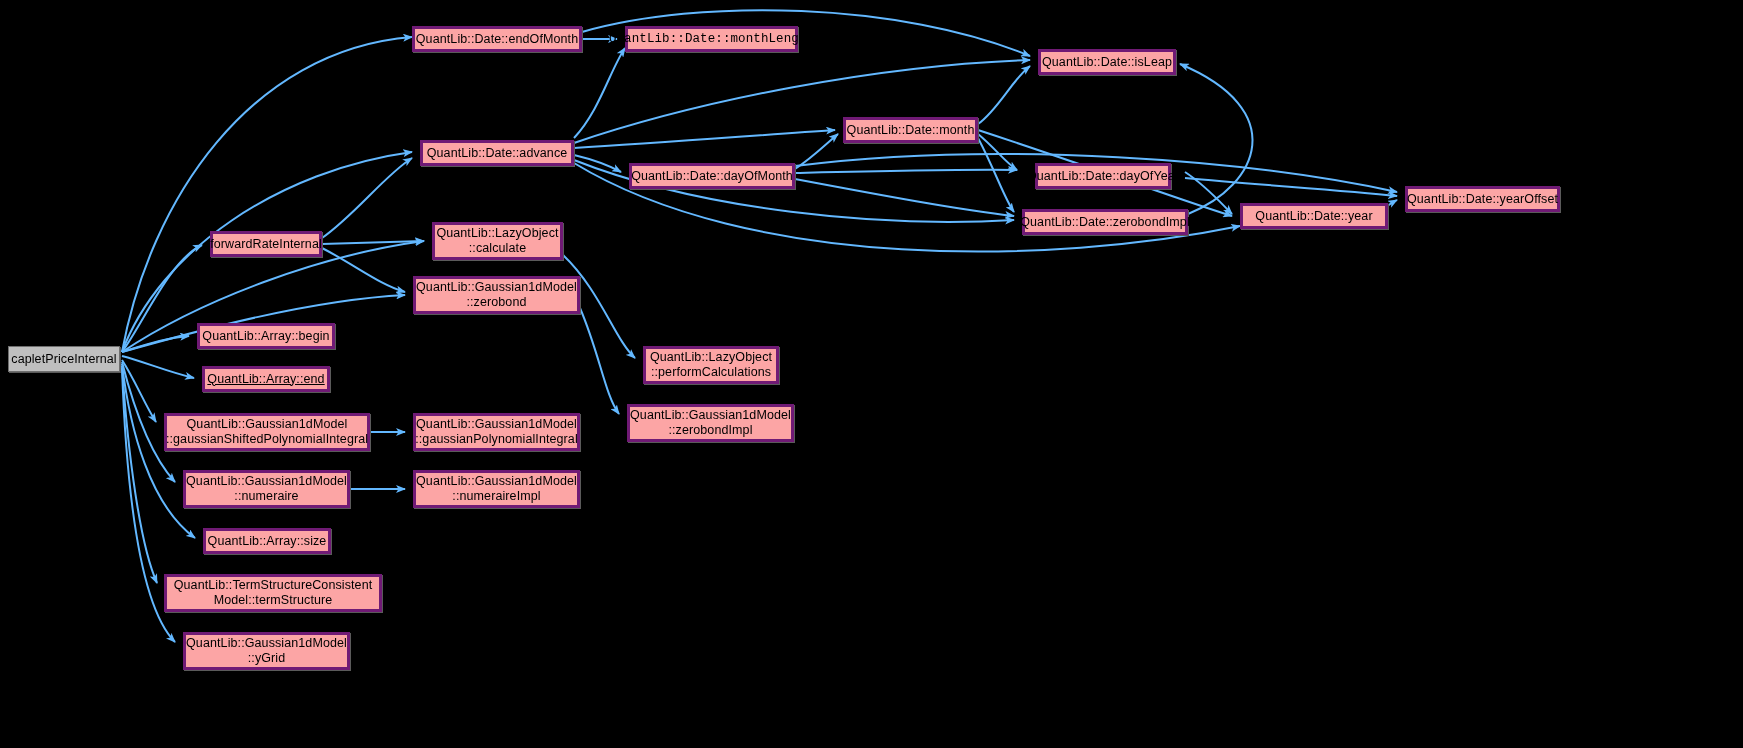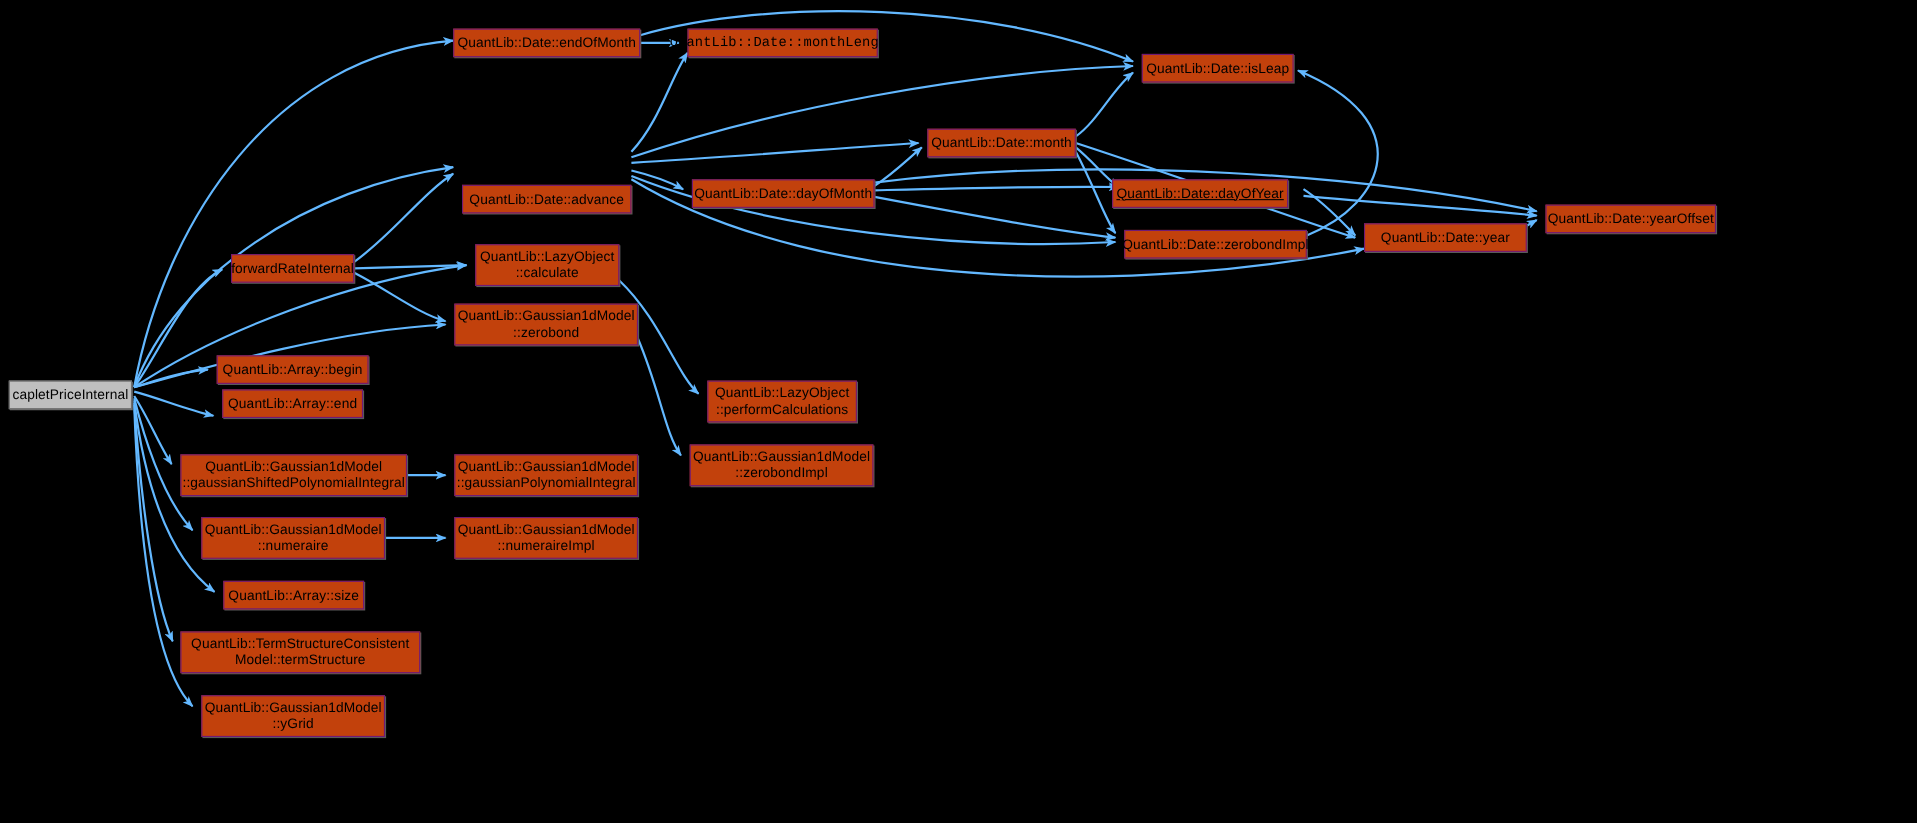--- a/index.html
+++ b/index.html
@@ -20,22 +20,22 @@
     position: absolute;
     left: 0;
     top: 0;
     width: 1743px;
     height: 748px;
     pointer-events: none;
   }
   .node {
     position: absolute;
     box-sizing: border-box;
-    background: #c2410c;
-    border: 1px solid #701a75;
+    background: #fca5a5;
+    border: 3px solid #701a75;
     box-shadow: 1px 1px 0 0 #5a5a5a;
     color: #000000;
     font-size: 12.5px;
     line-height: 15px;
     letter-spacing: 0.1px;
     display: flex;
     align-items: center;
     justify-content: center;
     text-align: center;
     white-space: pre-line;
@@ -96,46 +96,46 @@
         <path d="M 563,255 C 600,290 615,340 635,358" fill="none" stroke="#63b8ff" stroke-width="2" marker-end="url(#arrow)"></path>
         <path d="M 580,308 C 600,355 605,395 619,414" fill="none" stroke="#63b8ff" stroke-width="2" marker-end="url(#arrow)"></path>
         <path d="M 370,432 L 405,432" fill="none" stroke="#63b8ff" stroke-width="2" marker-end="url(#arrow)"></path>
         <path d="M 350,489 L 405,489" fill="none" stroke="#63b8ff" stroke-width="2" marker-end="url(#arrow)"></path>
       </g>
   </svg>
   <div id="nodes">
       <div class="node root" style="left: 8px; top: 346px; width: 112px; height: 26px;"><span>capletPriceInternal</span></div>
       <div class="node" style="left: 210px; top: 231px; width: 112px; height: 26px;"><span>forwardRateInternal</span></div>
       <div class="node" style="left: 197px; top: 323px; width: 138px; height: 26px;"><span>QuantLib::Array::begin</span></div>
-      <div class="node" style="left: 202px; top: 354px; width: 128px; height: 26px;"><span>QuantLib::Array::end</span></div>
+      <div class="node" style="left: 202px; top: 366px; width: 128px; height: 26px; text-decoration: underline;"><span>QuantLib::Array::end</span></div>
       <div class="node" style="left: 164px; top: 413px; width: 206px; height: 38px;"><span>QuantLib::Gaussian1dModel
 ::gaussianShiftedPolynomialIntegral</span></div>
       <div class="node" style="left: 183px; top: 470px; width: 167px; height: 38px;"><span>QuantLib::Gaussian1dModel
 ::numeraire</span></div>
       <div class="node" style="left: 203px; top: 528px; width: 128px; height: 26px;"><span>QuantLib::Array::size</span></div>
       <div class="node" style="left: 164px; top: 574px; width: 218px; height: 38px;"><span>QuantLib::TermStructureConsistent
 Model::termStructure</span></div>
       <div class="node" style="left: 183px; top: 632px; width: 167px; height: 38px;"><span>QuantLib::Gaussian1dModel
 ::yGrid</span></div>
       <div class="node" style="left: 412px; top: 26px; width: 170px; height: 26px;"><span>QuantLib::Date::endOfMonth</span></div>
-      <div class="node" style="left: 420px; top: 140px; width: 154px; height: 26px; margin-top: 28px;"><span>QuantLib::Date::advance</span></div>
+      <div class="node" style="left: 420px; top: 140px; width: 154px; height: 26px;"><span>QuantLib::Date::advance</span></div>
       <div class="node" style="left: 432px; top: 222px; width: 131px; height: 38px;"><span>QuantLib::LazyObject
 ::calculate</span></div>
       <div class="node" style="left: 413px; top: 276px; width: 167px; height: 38px;"><span>QuantLib::Gaussian1dModel
 ::zerobond</span></div>
       <div class="node" style="left: 413px; top: 413px; width: 167px; height: 38px;"><span>QuantLib::Gaussian1dModel
 ::gaussianPolynomialIntegral</span></div>
       <div class="node" style="left: 413px; top: 470px; width: 167px; height: 38px;"><span>QuantLib::Gaussian1dModel
 ::numeraireImpl</span></div>
       <div class="node" style="left: 625px; top: 26px; width: 173px; height: 26px; font-family: Liberation Mono, monospace;"><span>QuantLib::Date::monthLength</span></div>
       <div class="node" style="left: 629px; top: 163px; width: 166px; height: 26px;"><span>QuantLib::Date::dayOfMonth</span></div>
       <div class="node" style="left: 643px; top: 346px; width: 136px; height: 38px;"><span>QuantLib::LazyObject
 ::performCalculations</span></div>
       <div class="node" style="left: 627px; top: 404px; width: 167px; height: 38px;"><span>QuantLib::Gaussian1dModel
 ::zerobondImpl</span></div>
       <div class="node" style="left: 843px; top: 117px; width: 135px; height: 26px;"><span>QuantLib::Date::month</span></div>
       <div class="node" style="left: 1038px; top: 49px; width: 138px; height: 26px;"><span>QuantLib::Date::isLeap</span></div>
-      <div class="node" style="left: 1011px; top: 163px; width: 160px; height: 26px; text-decoration: underline;"><span>QuantLib::Date::dayOfYear</span></div>
+      <div class="node" style="left: 1035px; top: 163px; width: 136px; height: 26px;"><span>QuantLib::Date::dayOfYear</span></div>
       <div class="node" style="left: 1022px; top: 209px; width: 166px; height: 26px;"><span>QuantLib::Date::zerobondImpl</span></div>
       <div class="node" style="left: 1240px; top: 203px; width: 148px; height: 26px;"><span>QuantLib::Date::year</span></div>
       <div class="node" style="left: 1405px; top: 186px; width: 155px; height: 26px;"><span>QuantLib::Date::yearOffset</span></div>
     </div>
 </div>
 
 </body></html>

